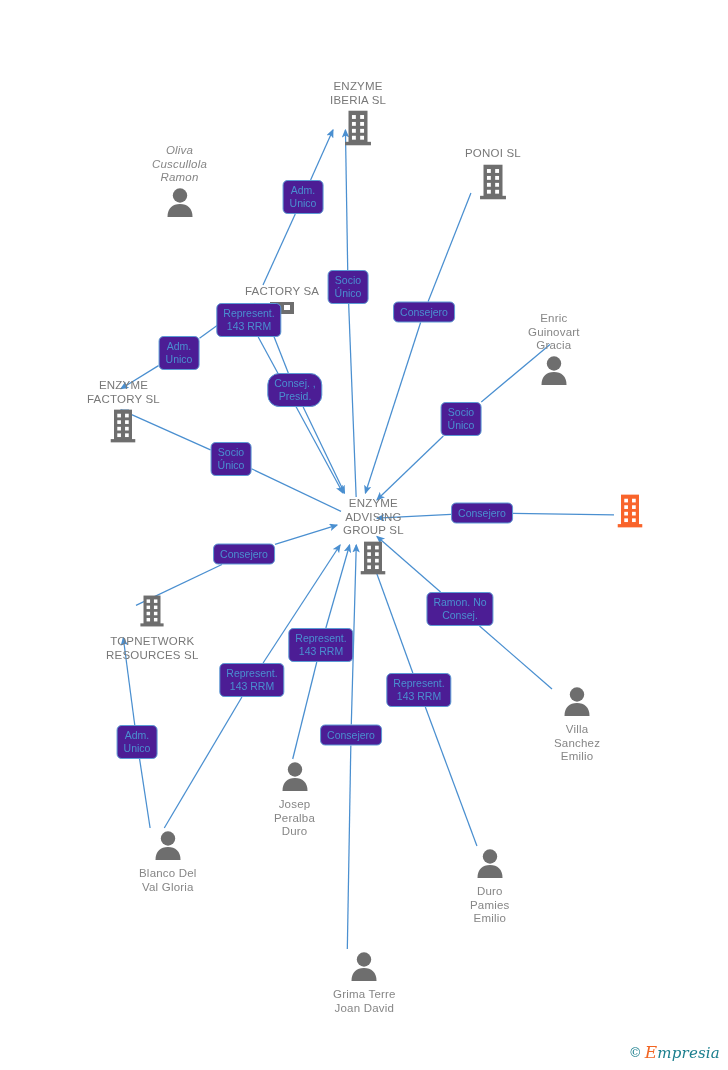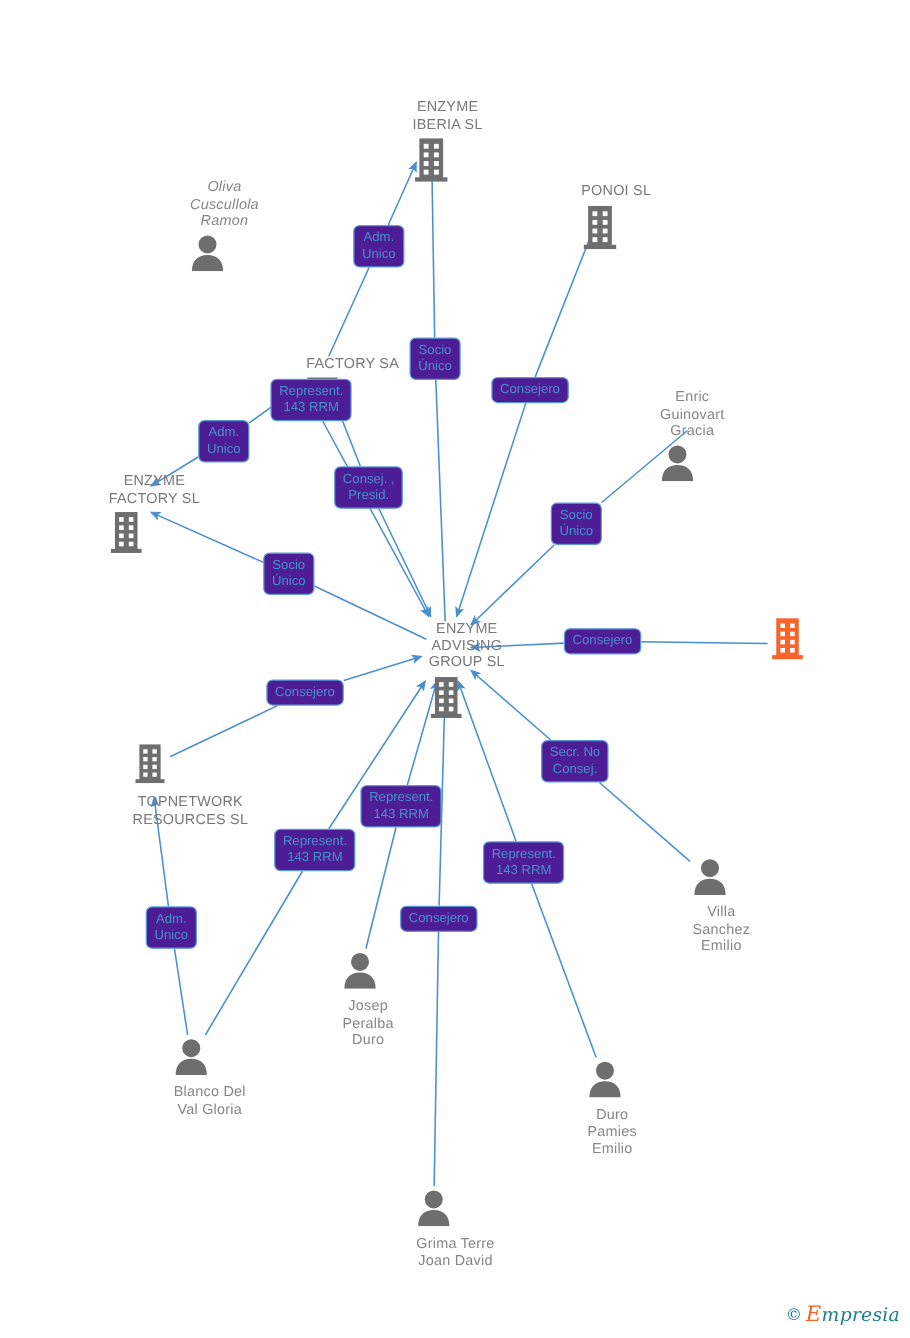--- a/index.html
+++ b/index.html
@@ -5,21 +5,21 @@
   html,body{margin:0;padding:0;background:#ffffff;}
   body{
     font-family:"Liberation Sans", sans-serif;
     width:728px;height:1070px;position:relative;overflow:hidden;
     -webkit-font-smoothing:antialiased;
   }
   #canvas{position:absolute;left:0;top:0;width:728px;height:1070px;}
   #edges{position:absolute;left:0;top:0;width:728px;height:1070px;}
 
   
-  .node{position:absolute;display:flex;flex-direction:column;}
+  .node{position:absolute;display:flex;flex-direction:column;align-items:center;}
   .node .label{
     color:#7b7b7b;font-size:11.5px;line-height:13.5px;text-align:center;
     letter-spacing:.2px;white-space:pre-line;
   }
   .node.company .label{color:#787878;}
   .node.person  .label{color:#868686;}
   .node.highlight .label{color:#5a5a5a;font-weight:bold;letter-spacing:.6px;}
   .node .glyph{display:block;}
   .node.label-below .label{margin-top:3px;}
   .node.label-above .label{margin-bottom:2px;}
@@ -273,29 +273,29 @@
   <div id="chips">
       <div class="chip" style="left: 303px; top: 197px;">Adm.
 Unico</div>
       <div class="chip" style="left: 348px; top: 287px;">Socio
 Único</div>
       <div class="chip" style="left: 424px; top: 312px;">Consejero</div>
       <div class="chip" style="left: 249px; top: 320px;">Represent.
 143 RRM</div>
       <div class="chip" style="left: 179px; top: 353px;">Adm.
 Unico</div>
-      <div class="chip" style="left: 295px; top: 390px;">Consej. ,
+      <div class="chip" style="left: 295px; top: 390px; border-radius: 12px;">Consej. ,
 Presid.</div>
       <div class="chip" style="left: 461px; top: 419px;">Socio
 Único</div>
       <div class="chip" style="left: 231px; top: 459px;">Socio
 Único</div>
       <div class="chip" style="left: 482px; top: 513px;">Consejero</div>
       <div class="chip" style="left: 244px; top: 554px;">Consejero</div>
-      <div class="chip" style="left: 460px; top: 609px;">Secr.  No
+      <div class="chip" style="left: 460px; top: 609px;">Ramon.  No
 Consej.</div>
       <div class="chip" style="left: 321px; top: 645px;">Represent.
 143 RRM</div>
       <div class="chip" style="left: 252px; top: 680px;">Represent.
 143 RRM</div>
       <div class="chip" style="left: 419px; top: 690px;">Represent.
 143 RRM</div>
       <div class="chip" style="left: 351px; top: 735px;">Consejero</div>
       <div class="chip" style="left: 137px; top: 742px;">Adm.
 Unico</div>

